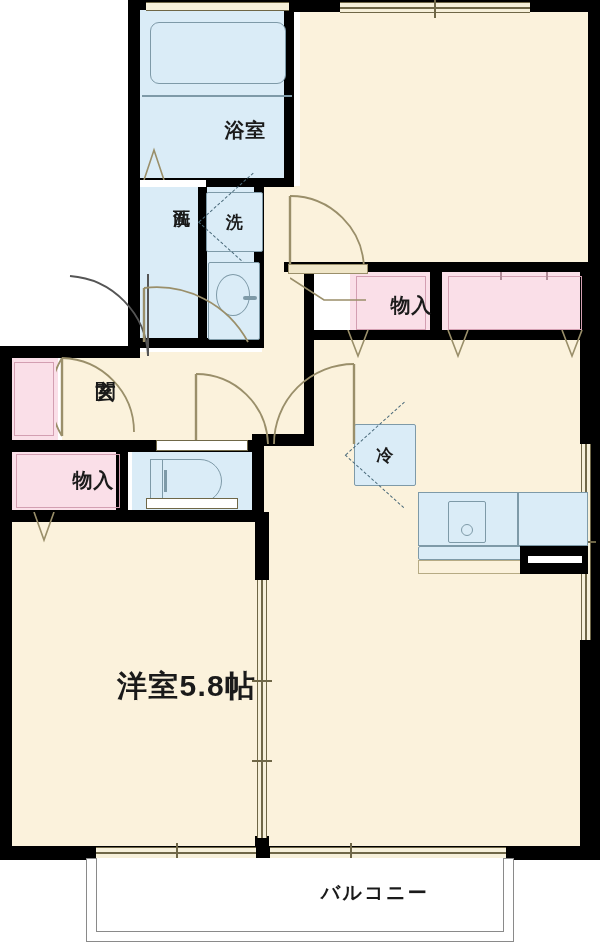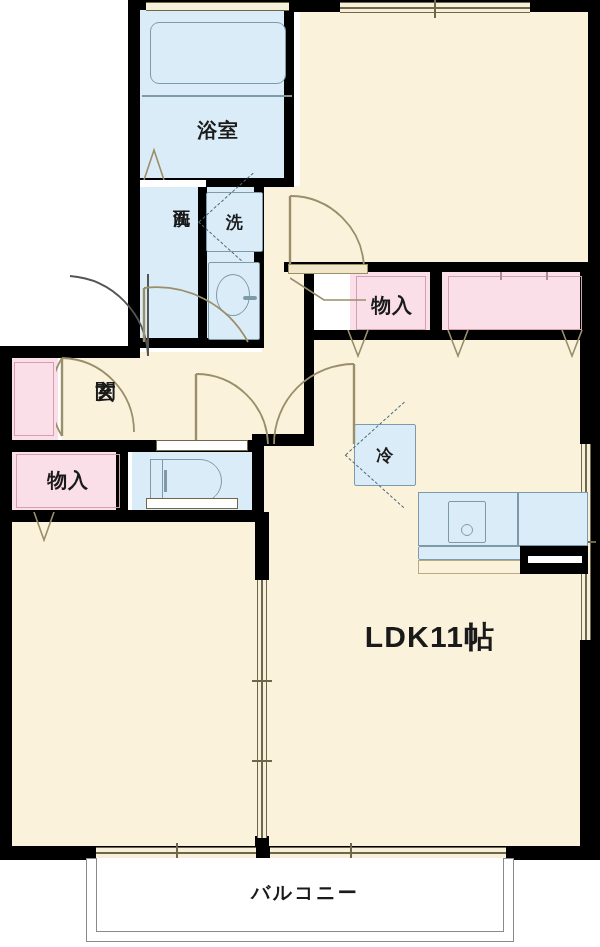--- a/index.html
+++ b/index.html
@@ -33,21 +33,21 @@
     background: #daecf7;
     border-radius: 2px;
   }
   .fx-line { background: #7e9aa8; }
 
   
   .label {
     color: #1a1a1a;
     font-weight: bold;
     white-space: nowrap;
-    text-align: center;
+    text-align: right;
     letter-spacing: 0.04em;
   }
   .lbl-xl  { font-size: 30px; }
   .lbl-lg  { font-size: 27px; }
   .lbl-md  { font-size: 20px; }
   .lbl-sm  { font-size: 17px; }
   .lbl-balcony { font-size: 19px; letter-spacing: 0.12em; }
   .vert {
     writing-mode: vertical-rl;
     text-orientation: upright;
@@ -300,20 +300,20 @@
   <div class="abs label lbl-sm vert" style="left:146px; top:196px; width:44px;">洗面</div>
 
 
   <div class="abs label lbl-md" style="left:352px; top:292px; width:80px;">物入</div>
 
 
   <div class="abs label lbl-md vert" style="left:84px; top:364px; width:32px;">玄関</div>
 
   <div class="abs label lbl-md" style="left:22px; top:467px; width:92px;">物入</div>
 
-  <div class="abs label lbl-xl" style="left:305px; top:617px; width:250px;">LDK11帖</div>
-
+
+  <div class="abs label lbl-xl" style="left:16px; top:666px; width:240px;">洋室5.8帖</div>
 
   <div class="abs balcony-box" style="left:86px; top:858px; width:428px; height:84px;"></div>
   <div class="abs balcony-box" style="left:96px; top:858px; width:408px; height:74px; border-top:none;"></div>
-  <div class="abs label lbl-balcony" style="left:170px; top:880px; width:270px; text-align:center;">バルコニー</div>
+  <div class="abs label lbl-balcony" style="left:159px; top:880px; width:270px; ">バルコニー</div>
 
 </div>
 
 </body></html>

